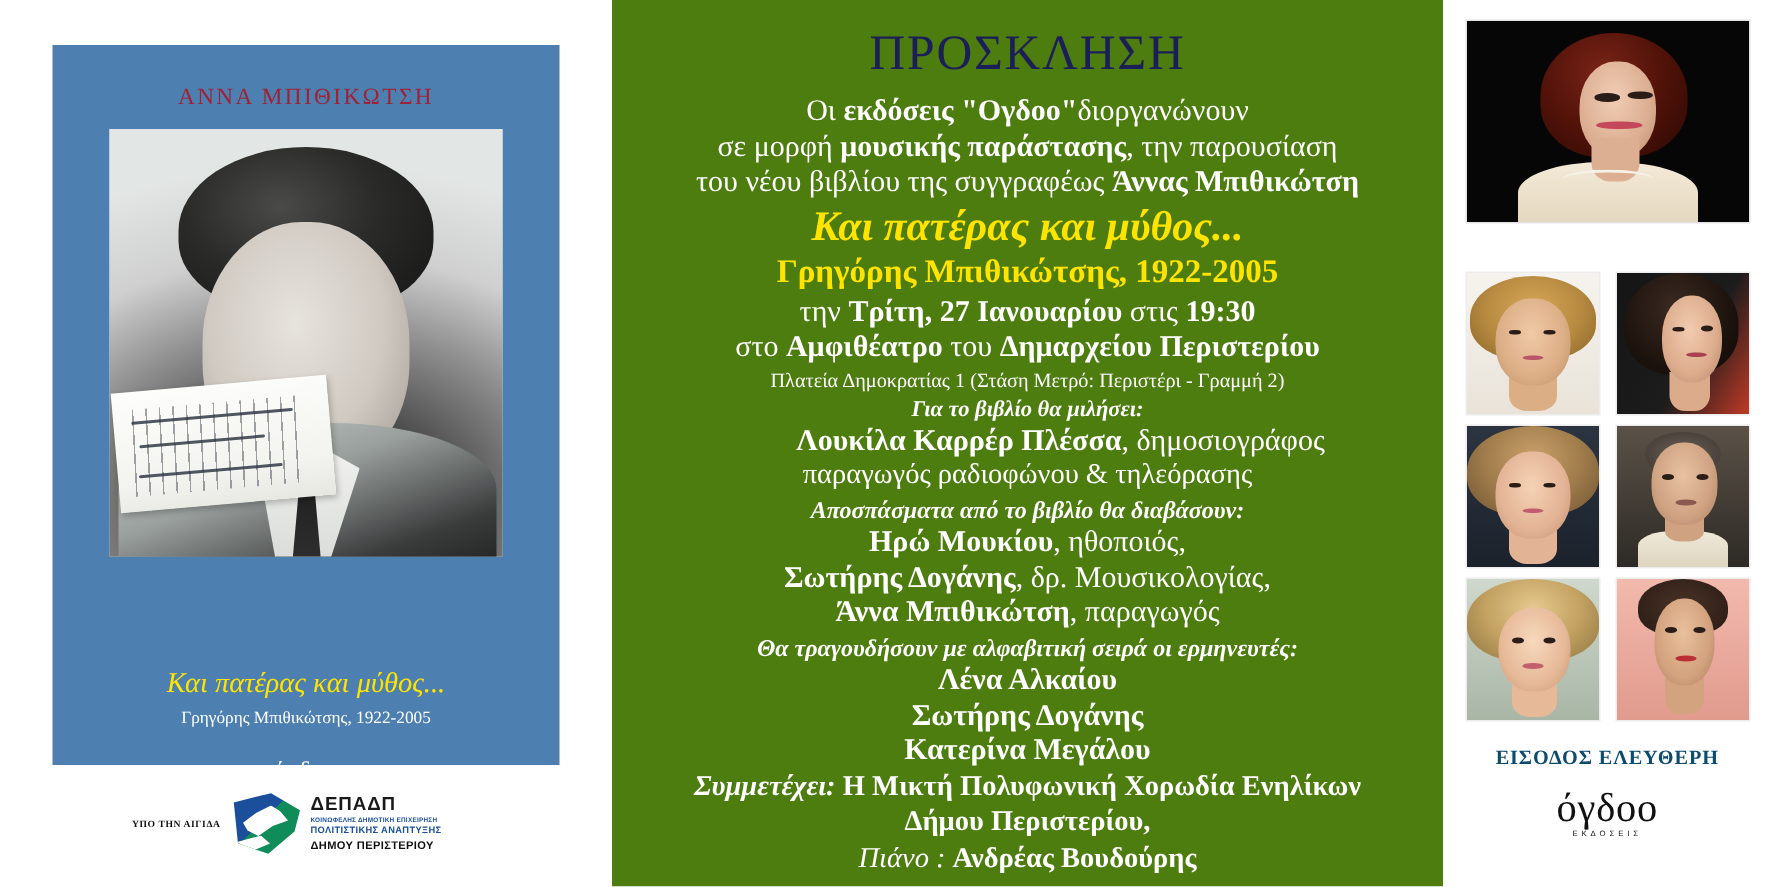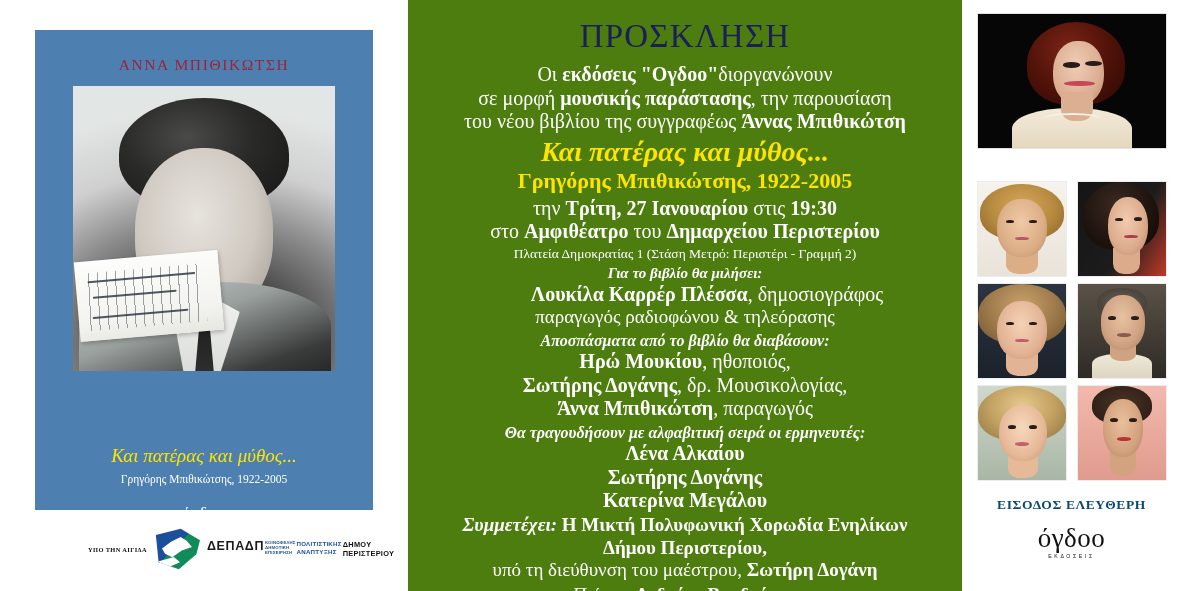--- a/index.html
+++ b/index.html
@@ -93,21 +93,21 @@
   #auspices-label{font-size:6.4px;font-weight:bold;color:#111;letter-spacing:.4px;
     font-family:"Liberation Serif",serif;white-space:nowrap;}
   #dove-mark{position:relative;width:46px;height:44px;flex:0 0 46px;
     background:linear-gradient(135deg,#1b4f9c 0%,#1b4f9c 46%,#0f8c5a 46%,#0f8c5a 100%);
     clip-path:polygon(4% 18%,58% 4%,100% 30%,92% 62%,54% 96%,10% 80%);
   }
   #dove-mark .bird{position:absolute;left:8px;top:8px;width:30px;height:26px;background:#ffffff;
     clip-path:polygon(0 52%,30% 26%,62% 8%,82% 22%,100% 46%,66% 60%,34% 86%,10% 72%);}
   #dove-mark .tail{position:absolute;left:4px;top:30px;width:22px;height:11px;background:#ffffff;
     clip-path:polygon(0 40%,72% 0,100% 48%,40% 100%);}
-  #depadp-text{display:flex;flex-direction:row;gap:1px;}
+  #depadp-text{display:flex;flex-direction:column;gap:1px;}
   #depadp-name{font-size:12.5px;font-weight:bold;color:#1a1a1a;letter-spacing:.6px;
     font-family:"Liberation Sans",sans-serif;line-height:1;}
   #depadp-l1{font-size:4.3px;font-weight:bold;color:#1a4f9c;letter-spacing:.15px;
     font-family:"Liberation Sans",sans-serif;line-height:1.25;}
   #depadp-l2{font-size:6.2px;font-weight:bold;color:#1a4f9c;letter-spacing:.25px;
     font-family:"Liberation Sans",sans-serif;line-height:1.25;}
   #depadp-l3{font-size:7.4px;font-weight:bold;color:#111;letter-spacing:.25px;
     font-family:"Liberation Sans",sans-serif;line-height:1.25;}
 
   
@@ -341,23 +341,20 @@
 
   <p class="line l-white" id="singers-intro">Θα τραγουδήσουν με αλφαβιτική σειρά οι ερμηνευτές:</p>
   <p class="line l-white singer">Λένα Αλκαίου</p>
   <p class="line l-white singer">Σωτήρης Δογάνης</p>
   <p class="line l-white singer">Κατερίνα Μεγάλου</p>
 
   <p class="line l-white" id="choir-1">
     <span class="i b">Συμμετέχει:</span><span class="b"> Η Μικτή Πολυφωνική Χορωδία Ενηλίκων</span>
   </p>
   <p class="line l-white b" id="choir-2">Δήμου Περιστερίου,</p>
-  <p class="line l-white" id="choir-3">
-    <span>υπό τη διεύθυνση του μαέστρου, </span><span class="b">Σωτήρη Δογάνη</span>
-  </p>
 
   <p class="line l-white" id="piano-line">
     <span class="i">Πιάνο : </span><span class="b">Ανδρέας Βουδούρης</span>
   </p>
 
 </div>
 
 <div id="right-panel">
 
   <div id="photo-hero" class="ph">

